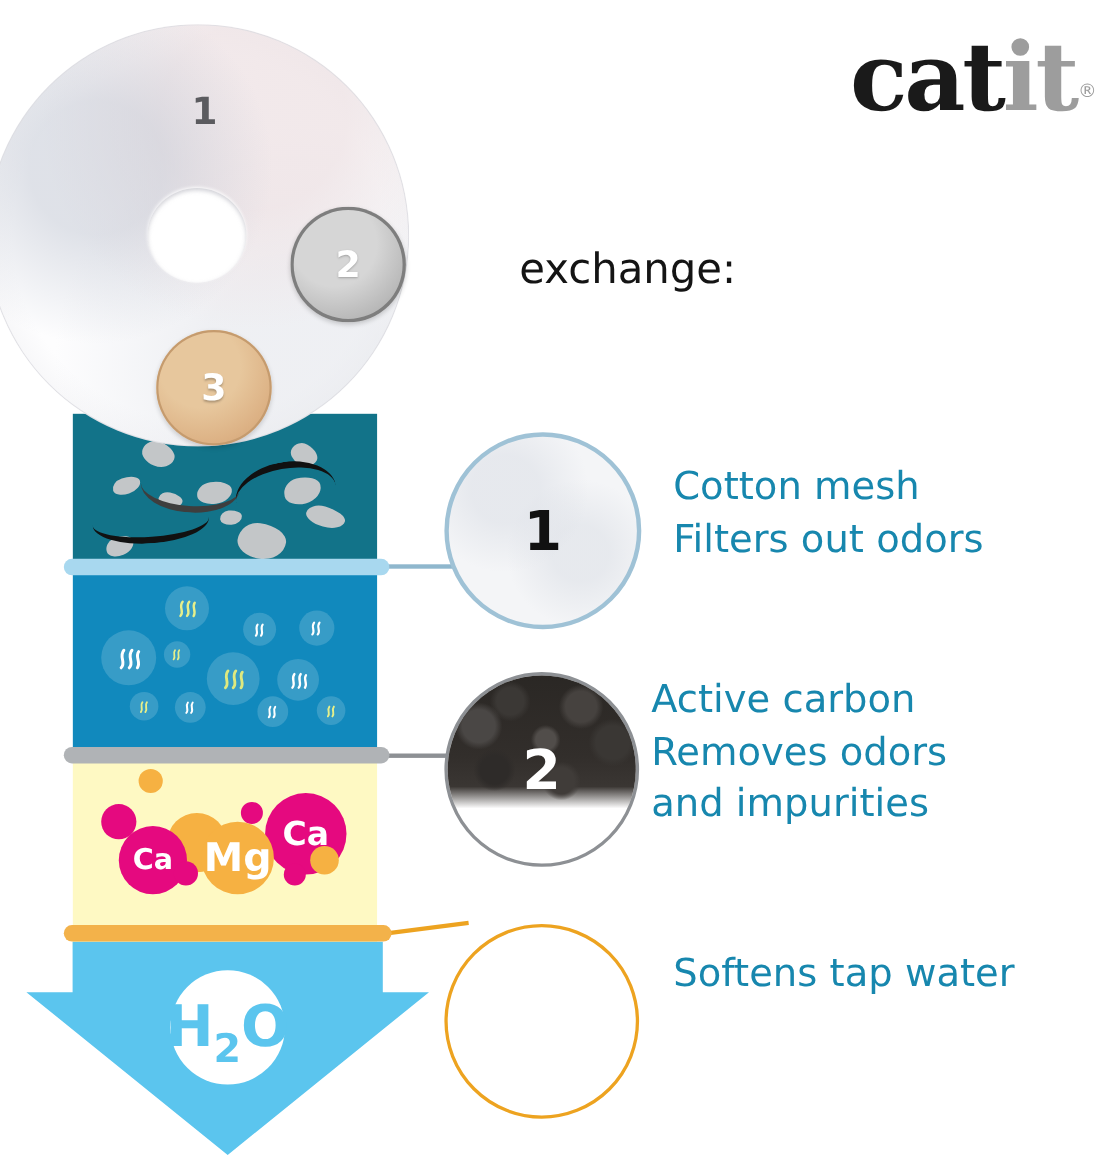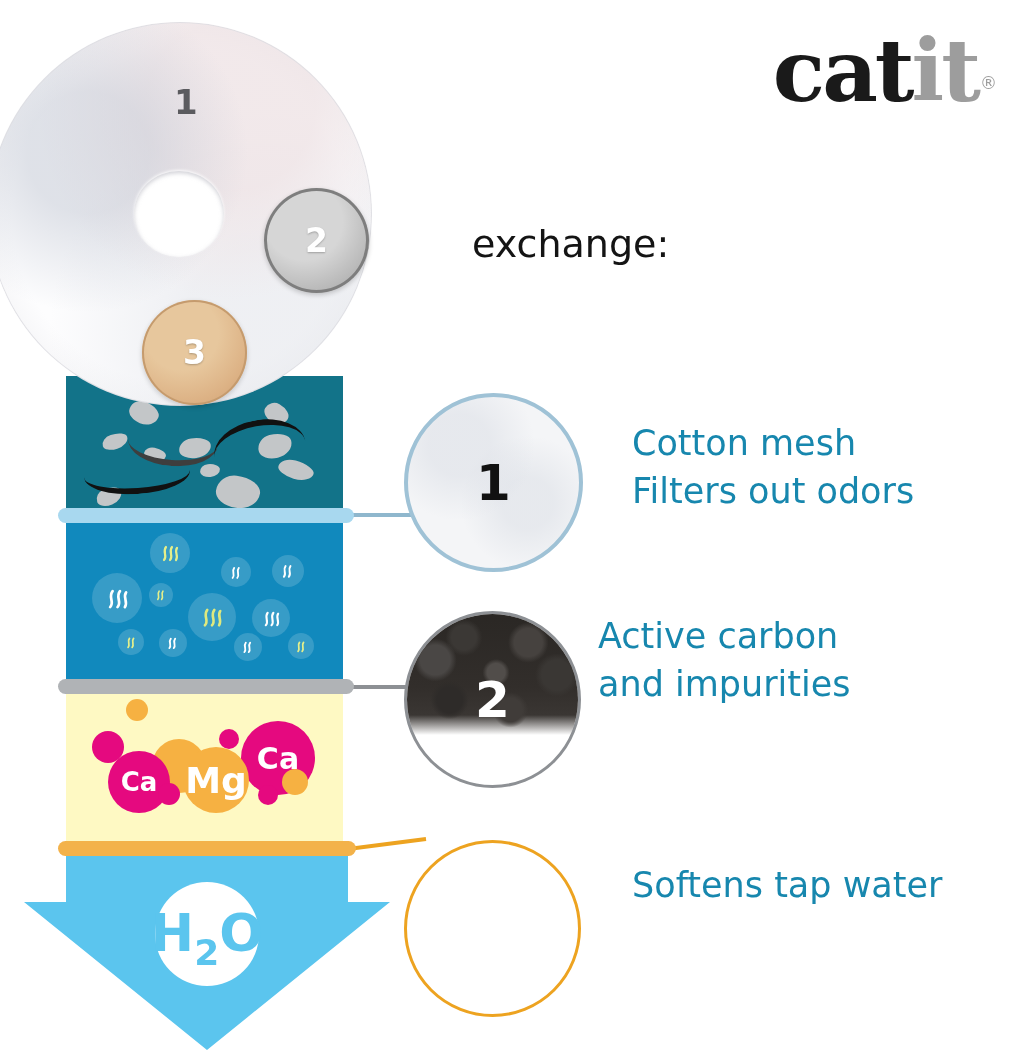--- a/index.html
+++ b/index.html
@@ -262,23 +262,23 @@
   
   .feature-text {
     position: absolute;
     color: #1787ae;
     font-size: 35px;
     line-height: 1.36;
     font-weight: 400;
     z-index: 7;
   }
   .ft1 { left: 612px; top: 420px; width: 395px; }
-  .ft2 { left: 578px; top: 613px; width: 395px; }
+  .ft2 { left: 592px; top: 613px; width: 395px; }
   .ft3 { left: 612px; top: 862px; width: 400px; }
-  .feature-text div { white-space: nowrap; margin-left: 20px; }
+  .feature-text div { white-space: nowrap; }
 </style>
 </head>
 <body>
 
 <div class="stage">
 
   <div class="logo">
     <span class="logo-word logo-cat">cat</span><span class="logo-word logo-it">it</span><span class="logo-reg">®</span>
   </div>
 
@@ -451,19 +451,20 @@
     <div class="fc3-resin"></div>
     <span class="fc-num">3</span>
   </div>
 
   <div class="feature-text ft1">
     <div>Cotton mesh</div>
     <div>Filters out odors</div>
   </div>
   <div class="feature-text ft2">
     <div>Active carbon</div>
+    <div>Removes odors</div>
     <div>and impurities</div>
   </div>
   <div class="feature-text ft3">
     <div>Softens tap water</div>
   </div>
 
 </div>
 
 </body></html>

